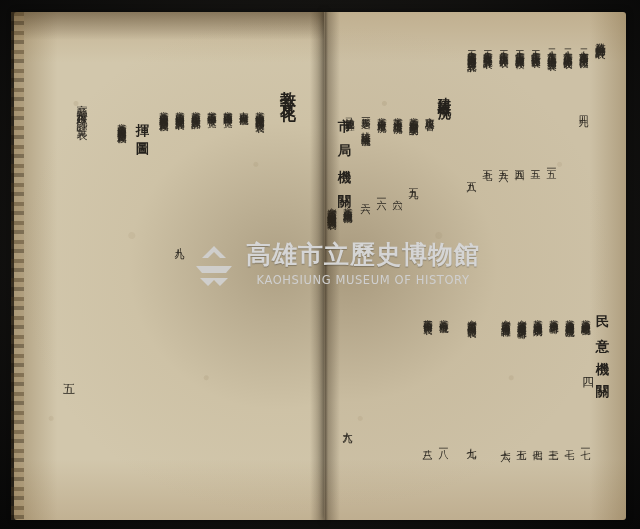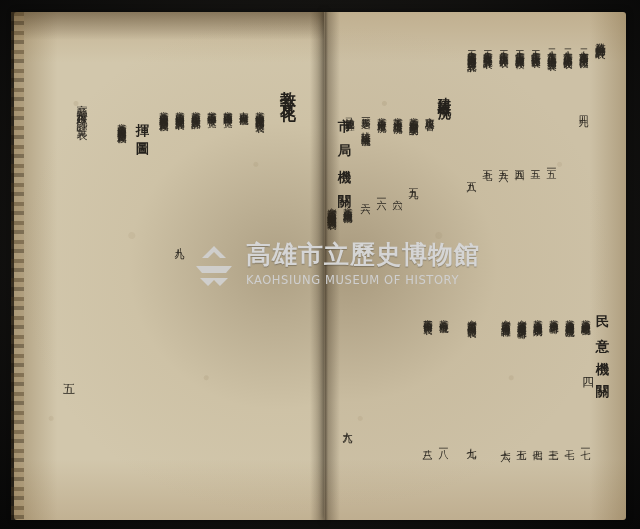--- a/index.html
+++ b/index.html
@@ -171,20 +171,21 @@
     letter-spacing: 1px;
     font-weight: bold;
     color: #d5d5d5;
     text-shadow: 0 1px 1px rgba(0,0,0,0.25);
   }
   .wm-en {
     font-size: 11.5px;
     letter-spacing: 0.6px;
     color: #cfcfcf;
     margin-top: 2px;
+    text-align: center;
   }
   
   .topdamage {
     position: absolute;
     left: 0; top: 0;
     width: 310px; height: 28px;
     background: linear-gradient(180deg, rgba(60,44,24,0.45), rgba(60,44,24,0));
     pointer-events: none;
   }
 </style>

